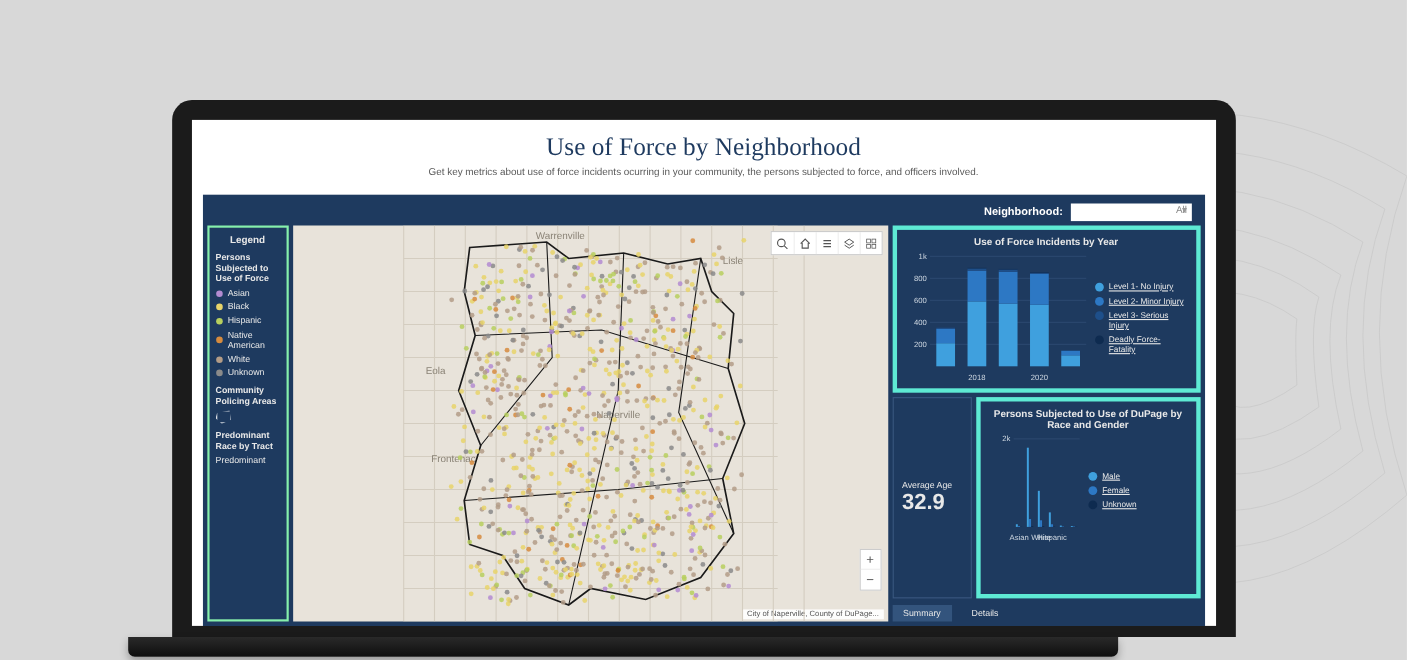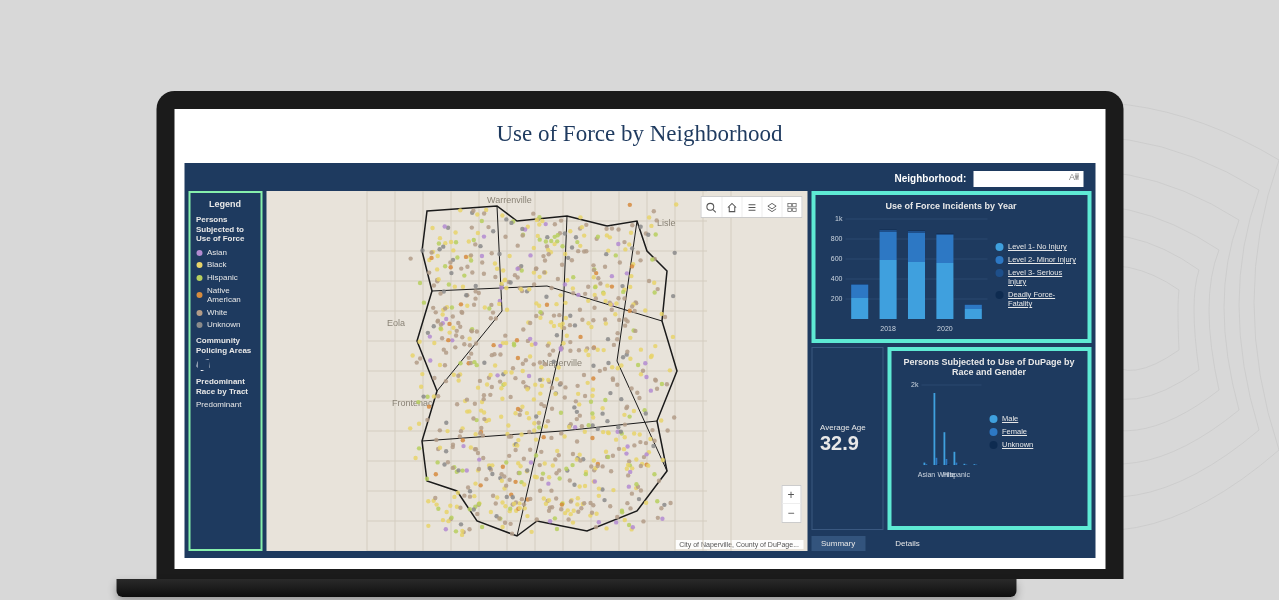--- a/index.html
+++ b/index.html
@@ -220,21 +220,21 @@
     display:flex;
     flex-direction:column;
     justify-content:center;
     align-items:flex-start;
     padding: 0 8px;
   }
   .age-card .label { font-size:8px; }
   .age-card .val { font-size:20px; font-weight:600; }
   .tabs {
     display:flex;
-    gap:20px;
+    gap:8px;
     margin-top:2px;
     align-items:flex-end;
   }
   .tab {
     font-size:8px;
     padding: 3px 10px;
     color:#e8e8e8;
     cursor:pointer;
   }
   .tab.active { background:#33547d; }
@@ -253,20 +253,21 @@
     <path d="M150,170 Q200,155 250,190 Q248,205 250,250 Q200,285 178,260 Q158,212 150,170 Z"></path>
   </g>
 </svg>
 
 <div class="laptop">
   <div class="bezel">
     <div class="screen">
 
       <div class="header">
         <h1>Use of Force by Neighborhood</h1>
+        <p>Get key metrics about use of force incidents ocurring in your community, the persons subjected to force, and officers involved.</p>
       </div>
 
       <div class="dashboard">
         <div class="filter-bar">
           <label>Neighborhood:</label>
           <span class="filter-select">All</span>
         </div>
 
         <div class="dash-body">
 

